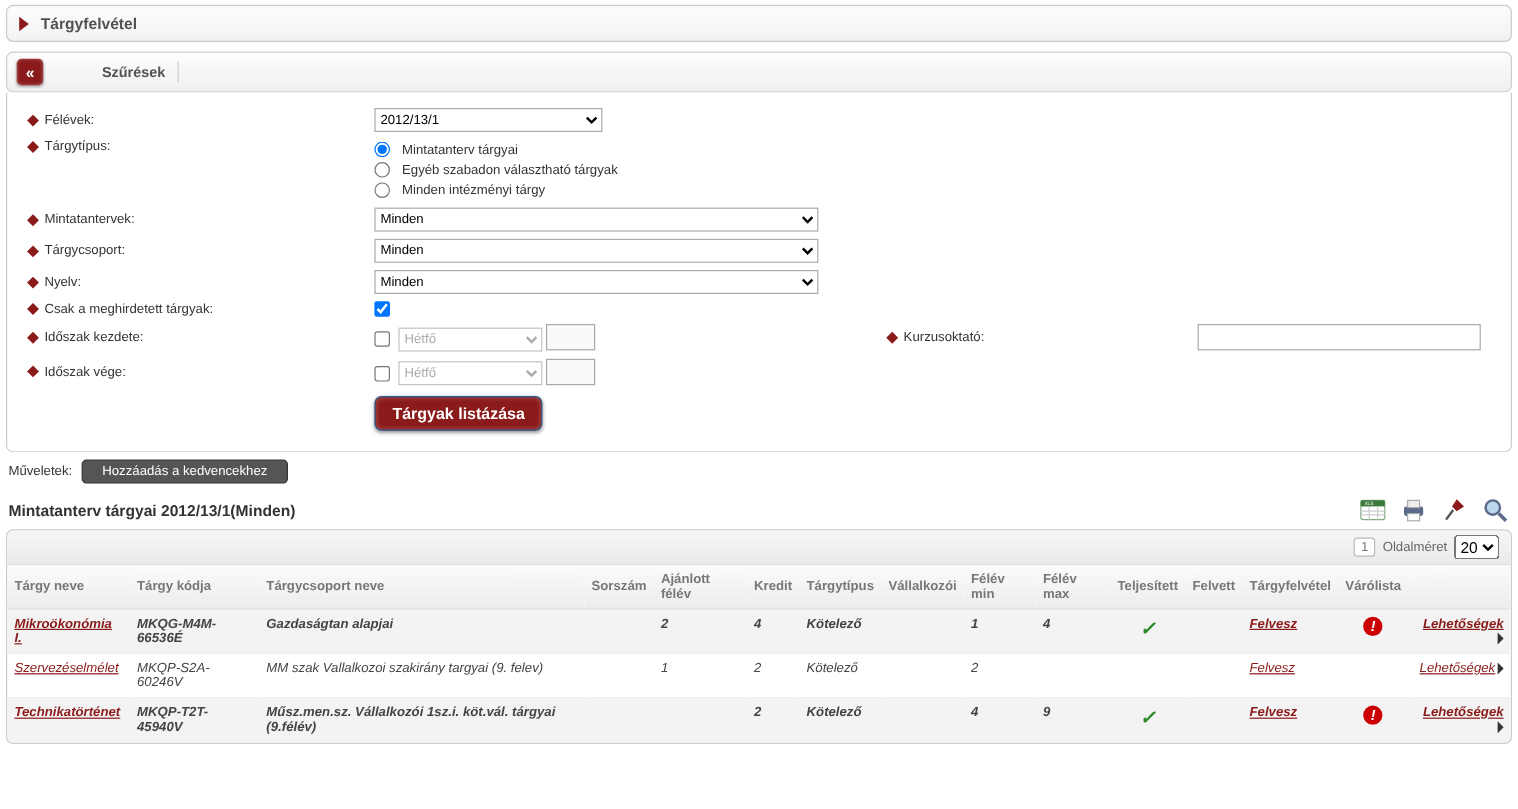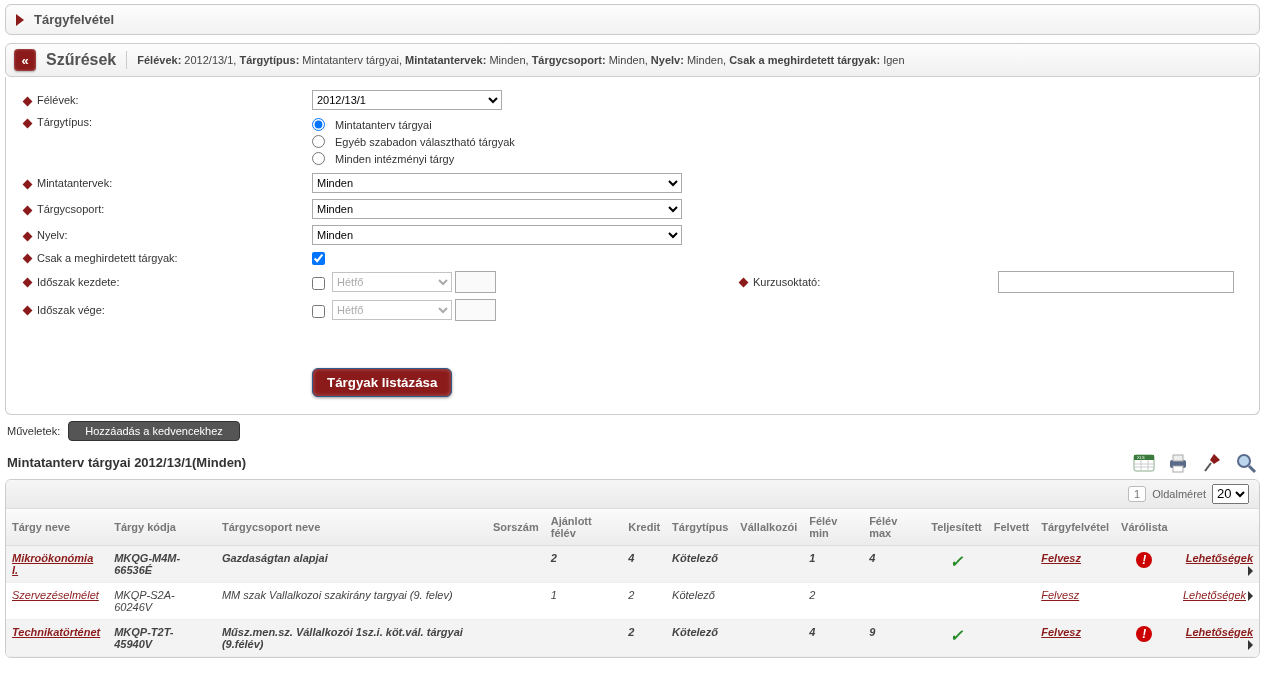--- a/index.html
+++ b/index.html
@@ -91,21 +91,20 @@
   .time-in { width:35px; height:18px; border:1px solid #aaa; }
   .btn-list {
     background:#8b1a1a;
     color:#fff;
     font-weight:bold;
     border:1px solid #2f5a8a;
     border-radius:6px;
     padding:6px 14px;
     box-shadow: inset 0 0 4px rgba(255,255,255,.3), 0 1px 3px rgba(0,0,0,.4);
     cursor:pointer;
-    margin-top:38px;
   }
   .ops-row {
     margin:6px 0 10px 2px;
     display:flex; align-items:center; gap:8px;
     font-size:11px;
   }
   .btn-fav {
     background:#555;
     color:#fff;
     border:1px solid #333;
@@ -213,23 +212,22 @@
 
   <div class="panel">
     <span class="chevron-red"></span>
     <span class="title">Tárgyfelvétel</span>
   </div>
 
   <div class="filter-row-outer">
     <div class="collapse-btn">
         <span>«</span>
       </div>
-    <span class="title" style="font-size:16px;">Szűrések</span>
+    <span class="title" style="font-size:12px;margin-left:39px;">Szűrések</span>
     <div style="width:1px;height:18px;background:#ccc;"></div>
-    <span class="filter-summary" id="filter-summary"><b>Félévek:</b> 2012/13/1, <b>Tárgytípus:</b> Mintatanterv tárgyai, <b>Mintatantervek:</b> Minden, <b>Tárgycsoport:</b> Minden, <b>Nyelv:</b> Minden, <b>Csak a meghirdetett tárgyak:</b> Igen</span>
   </div>
 
   <div class="filter-box">
     <table class="form-table">
       <tbody>
           <tr>
         <td style="width:280px;"><span class="bullet"></span><span class="lbl">Félévek:</span></td>
         <td colspan="3">
           <select class="sel sel-sm">
             <option>2012/13/1</option>

